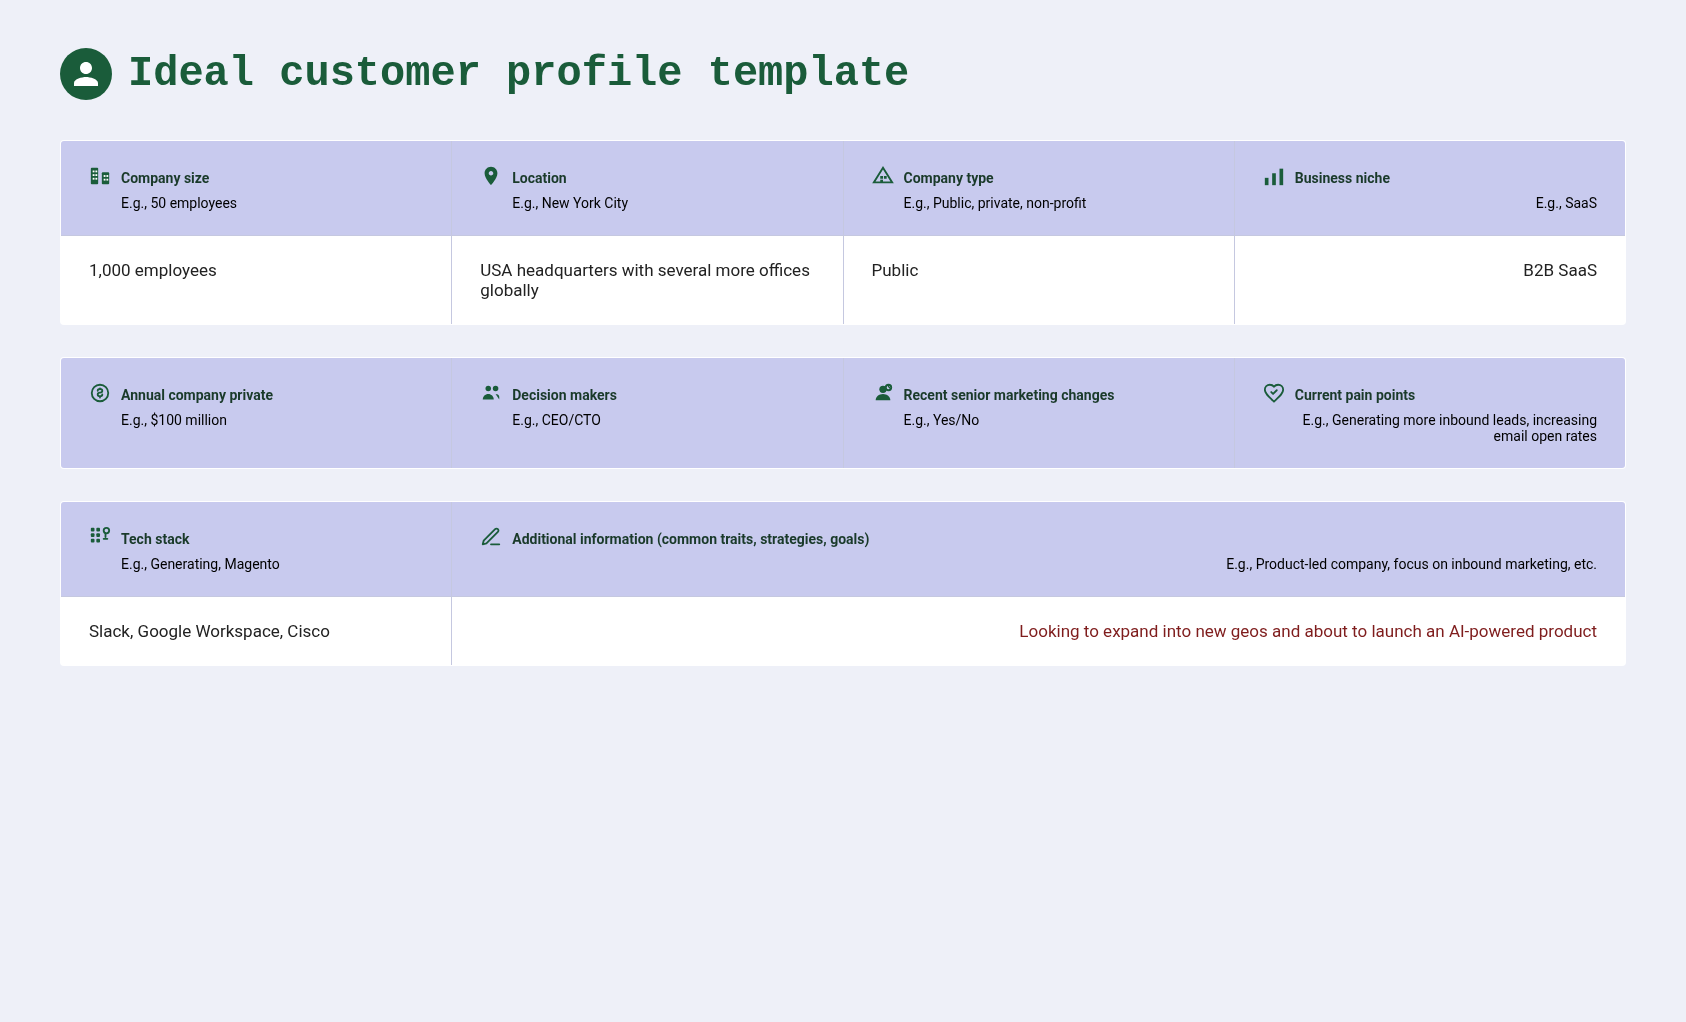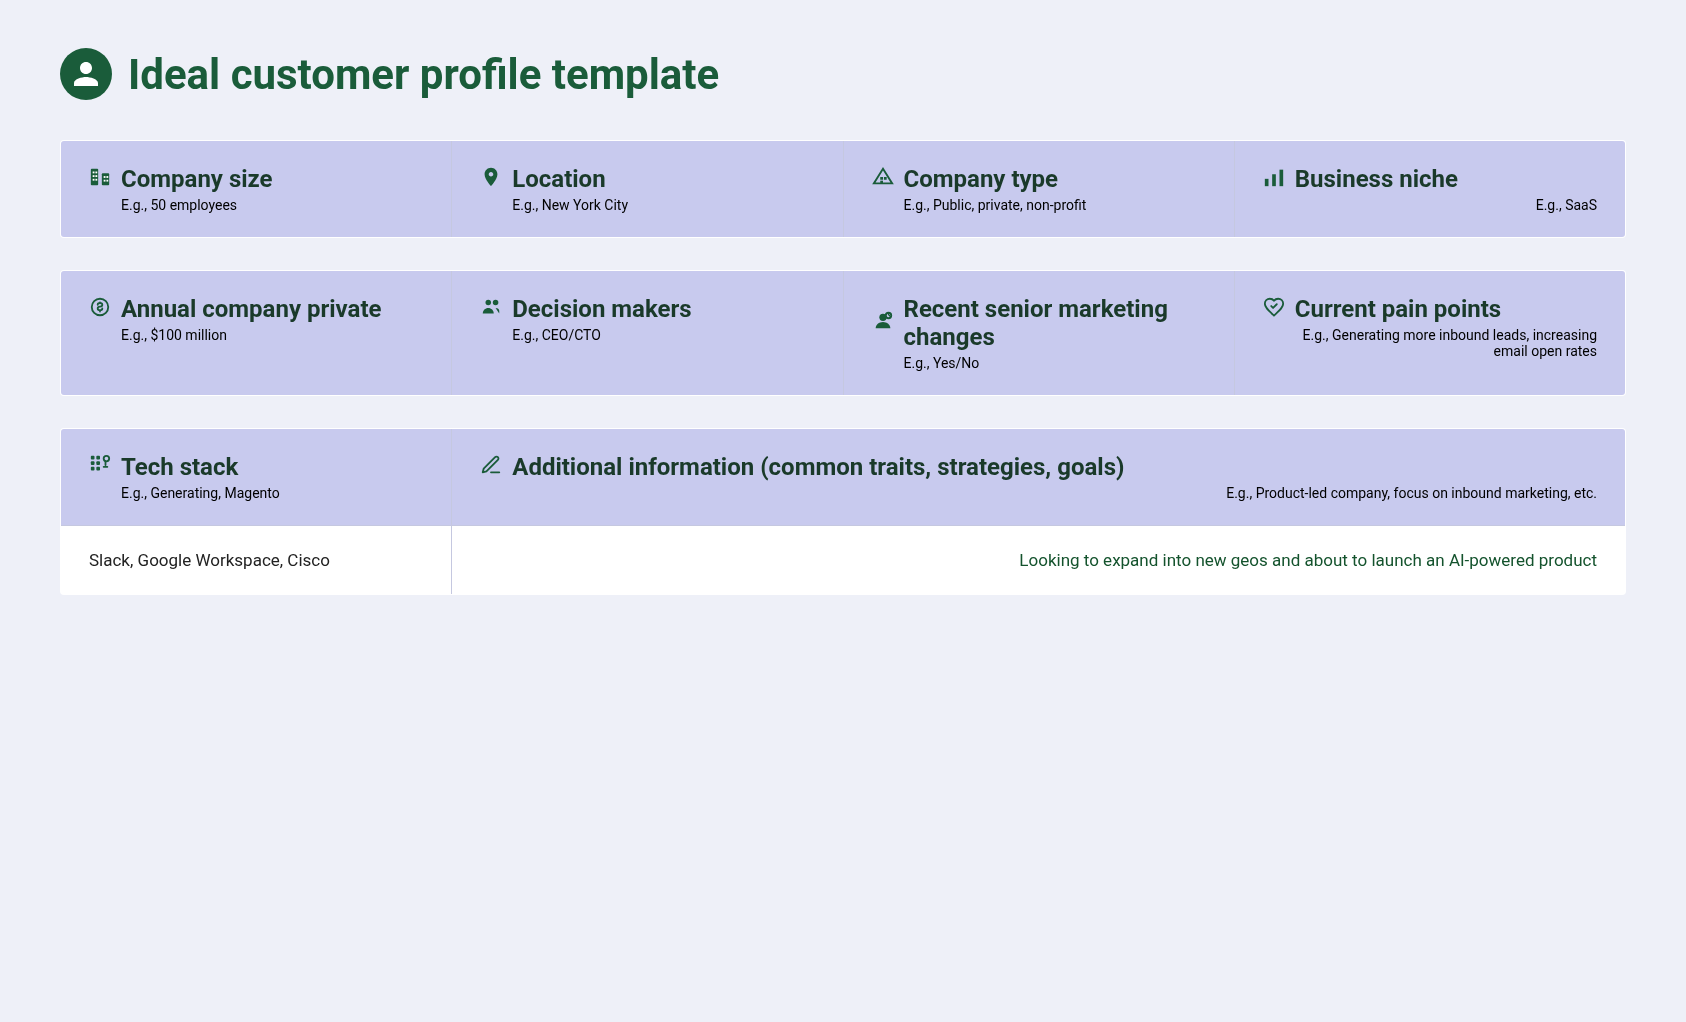--- a/index.html
+++ b/index.html
@@ -8,20 +8,21 @@
       font-family: -apple-system, BlinkMacSystemFont, 'Segoe UI', Roboto, sans-serif;
       padding: 48px 60px;
       min-height: 1022px;
       width: 1686px;
     }
     .page-header {
       display: flex;
       align-items: center;
       gap: 16px;
       margin-bottom: 40px;
+      font-family: Liberation Mono, monospace;
     }
     .page-title {
       font-size: 42px;
       font-weight: 700;
       color: #1a5c3a;
     }
     .header-icon {
       width: 52px;
       height: 52px;
       background-color: #1a5c3a;
@@ -62,21 +63,21 @@
       text-align: right;
     }
     .header-cell {
       background-color: #c8caee;
       width: 25%;
     }
     .cell-header-title {
       display: flex;
       align-items: center;
       gap: 10px;
-      font-size: 24px;
+      font-size: 14px;
       font-weight: 700;
       color: #1a3a2a;
       margin-bottom: 4px;
     }
     .cell-header-title .icon {
       color: #1a5c3a;
       font-size: 22px;
       line-height: 1;
     }
     .cell-header-sub {
@@ -85,21 +86,21 @@
       padding-left: 32px;
     }
     .data-cell {
       font-size: 17px;
       color: #222;
       background: white;
       width: 25%;
     }
     .data-cell-wide {
       font-size: 17px;
-      color: #14532d;
+      color: #7f1d1d;
       background: white;
     }
 
     
     .col-30 { width: 25%; }
     .col-70 { width: 75%; }
   </style>
 </head>
 <body>
 
@@ -169,20 +170,26 @@
             <rect x="2" y="14" width="4" height="8"></rect>
             <rect x="10" y="9" width="4" height="13"></rect>
             <rect x="18" y="4" width="4" height="18"></rect>
           </svg>
         </span>
         <span>Business niche</span>
       </div>
       <div class="cell-header-sub">E.g., SaaS</div>
     </td>
   </tr>
+  <tr>
+    <td class="data-cell">1,000 employees</td>
+    <td class="data-cell">USA headquarters with several more offices globally</td>
+    <td class="data-cell">Public</td>
+    <td class="data-cell">B2B SaaS</td>
+  </tr>
 </tbody>
   </table>
 
 <table class="section-table">
   <tbody>
       <tr>
     <td class="header-cell">
       <div class="cell-header-title">
         <span class="icon">
           <svg width="22" height="22" viewBox="0 0 24 24" fill="none" stroke="#1a5c3a" stroke-width="2">

